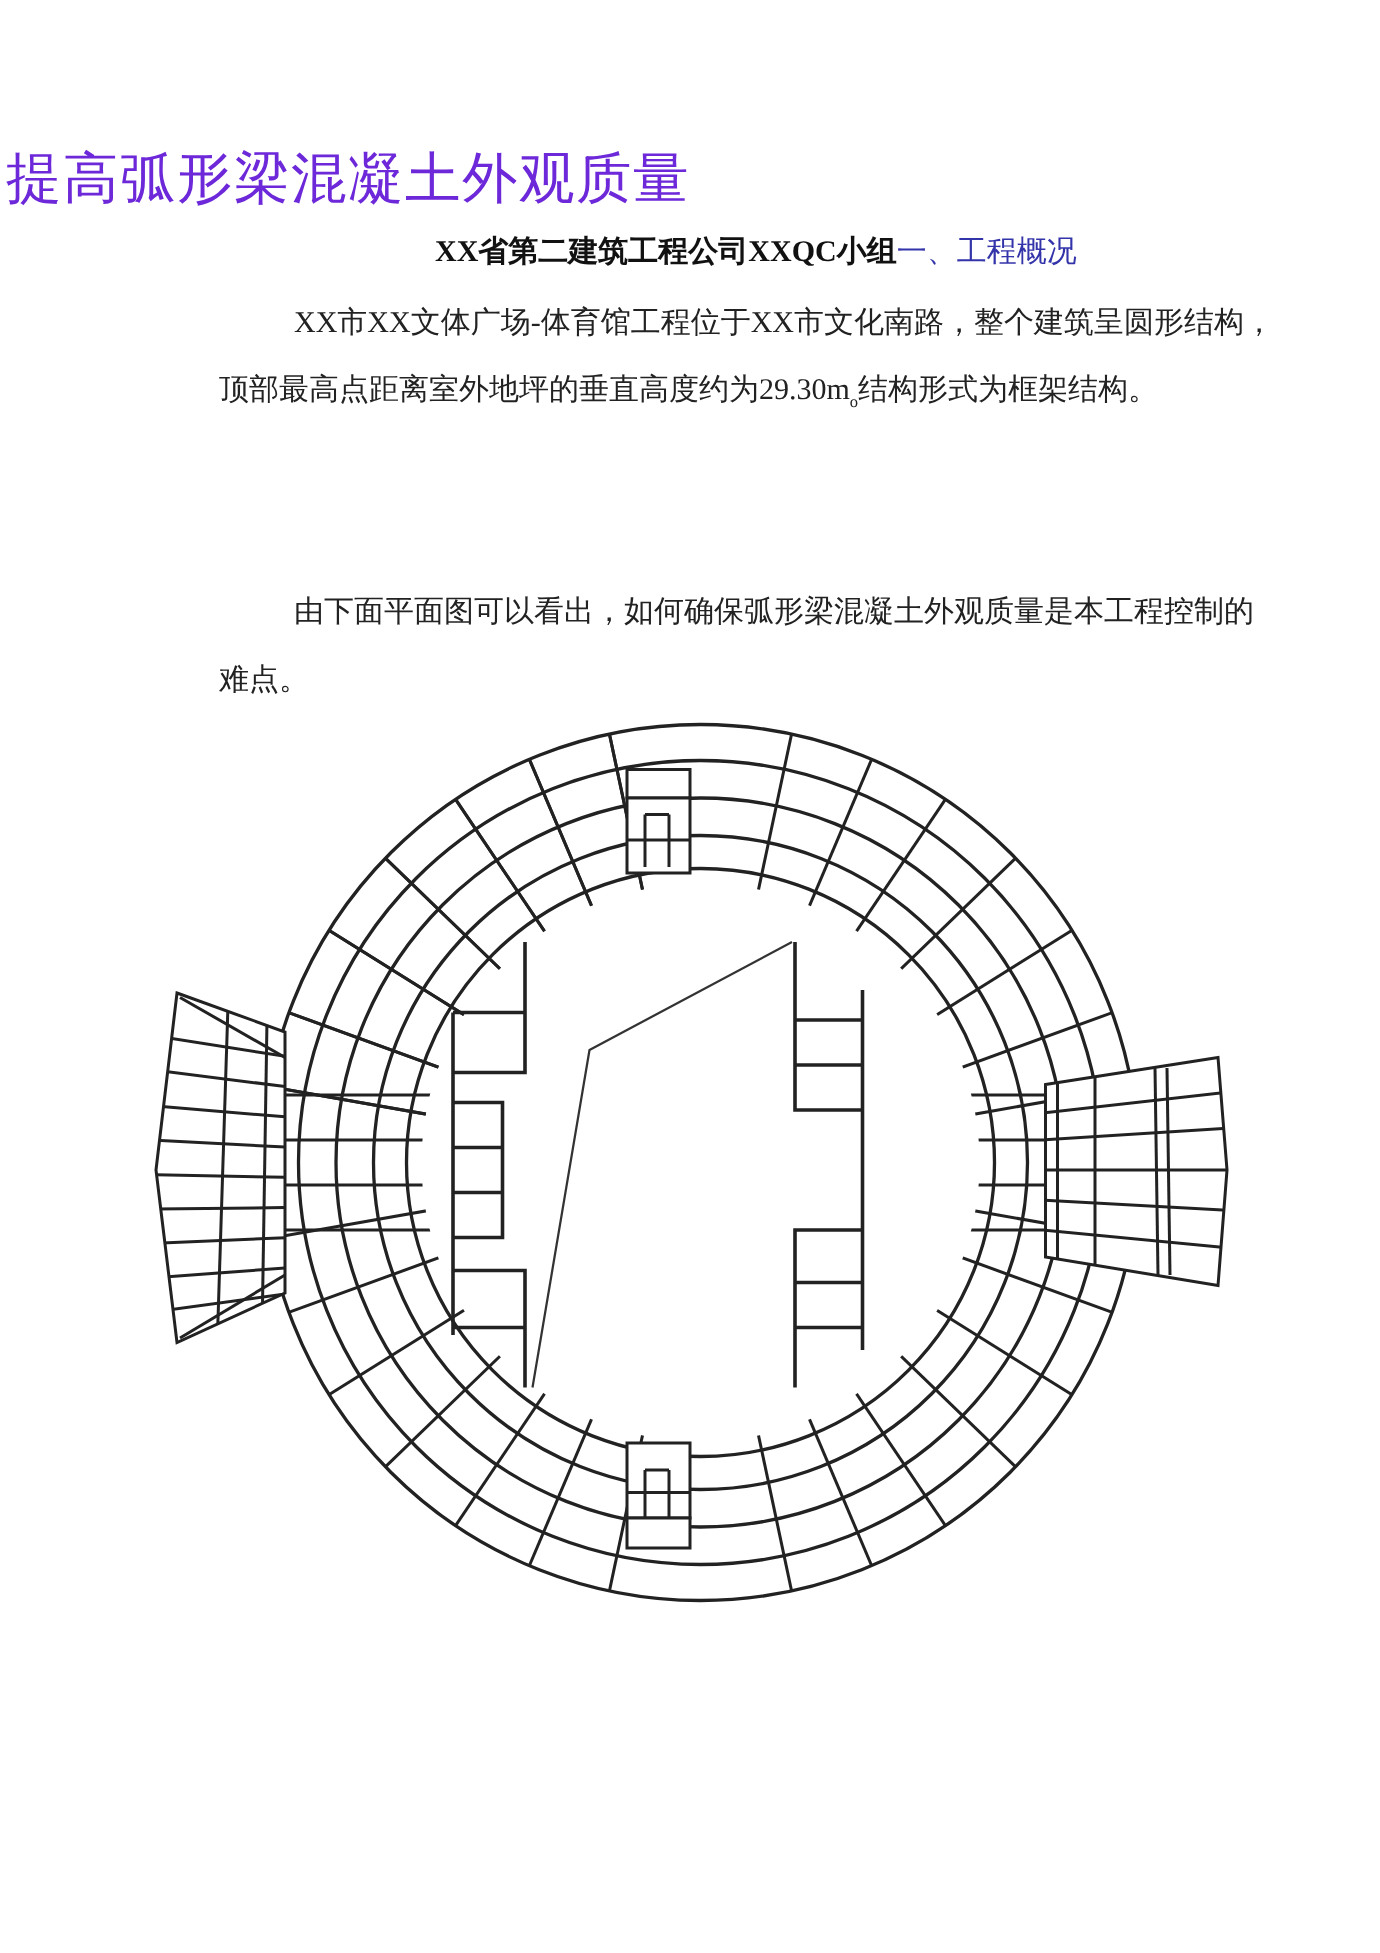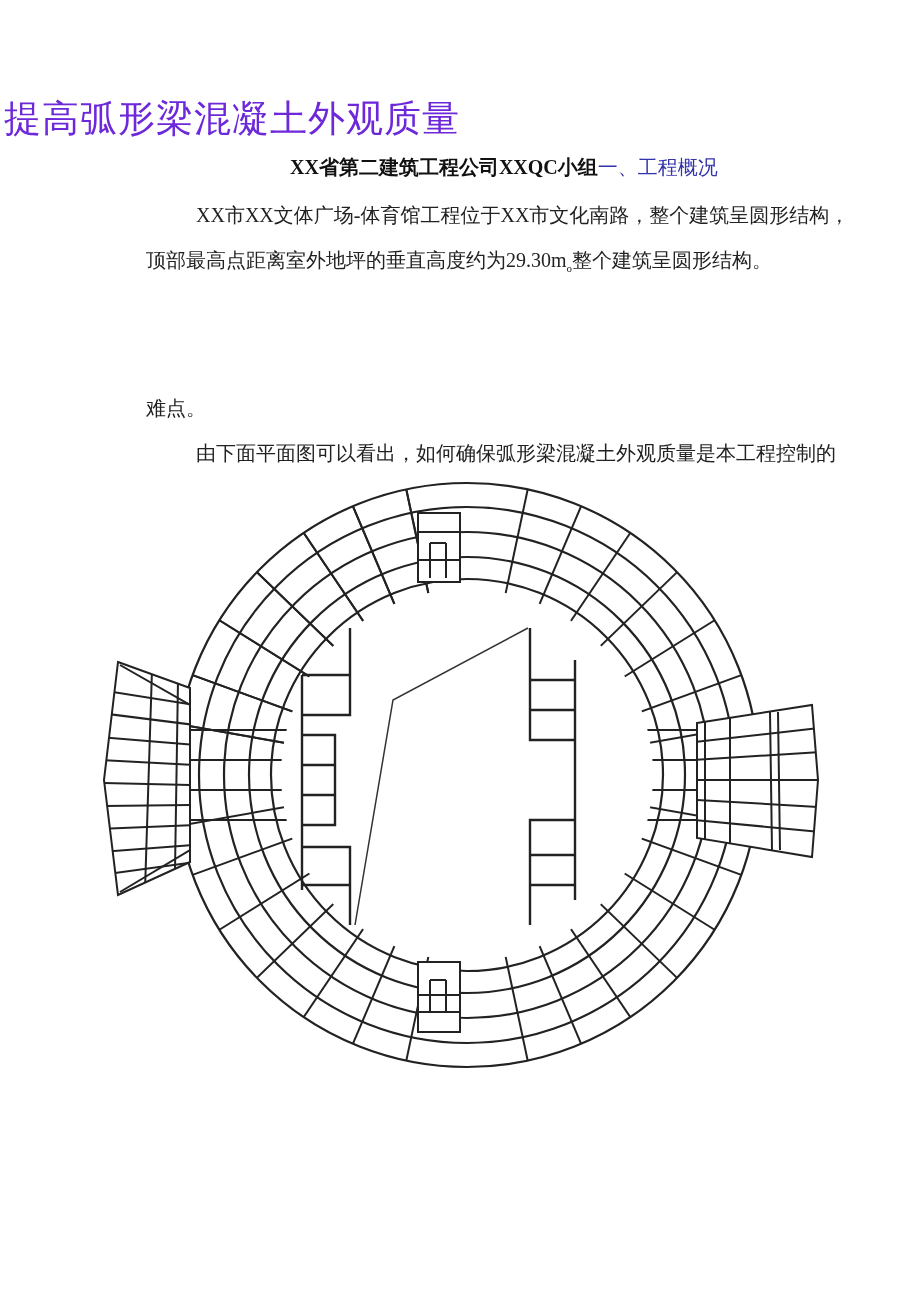--- a/index.html
+++ b/index.html
@@ -35,26 +35,26 @@
 <div class="page">
 
   <div class="title">提高弧形梁混凝土外观质量</div>
 
   <div class="subtitle">
     <span class="org">XX省第二建筑工程公司XXQC小组</span><span class="section">一、工程概况</span>
   </div>
 
   <div class="para" style="top:193px;">
     <span class="line indent">XX市XX文体广场-体育馆工程位于XX市文化南路，整个建筑呈圆形结构，</span>
-    <span class="line"><span>顶部最高点距离室外地坪的垂直高度约为29.30m</span><span class="sub">o</span><span>整个建筑呈圆形结构。</span></span>
+    <span class="line"><span>顶部最高点距离室外地坪的垂直高度约为29.30m</span><span class="sub">o</span><span>结构形式为框架结构。</span></span>
   </div>
 
   <div class="para" style="top:386px;">
+    <span class="line indent">由下面平面图可以看出，如何确保弧形梁混凝土外观质量是本工程控制的</span>
     <span class="line">难点。</span>
-    <span class="line indent">由下面平面图可以看出，如何确保弧形梁混凝土外观质量是本工程控制的</span>
   </div>
 
   <div class="plan">
     <svg viewBox="0 0 920 1302" xmlns="http://www.w3.org/2000/svg">
       <defs>
         <clipPath id="ringClip">
           <path d="M 467 483 A 292 292 0 1 1 466.9 483 Z M 467 589 A 186 186 0 1 0 467.1 589 Z" fill-rule="evenodd"></path>
         </clipPath>
         <clipPath id="leftWingClip">
           <polygon points="118,662 190,688 190,862 118,895 104,780"></polygon>

